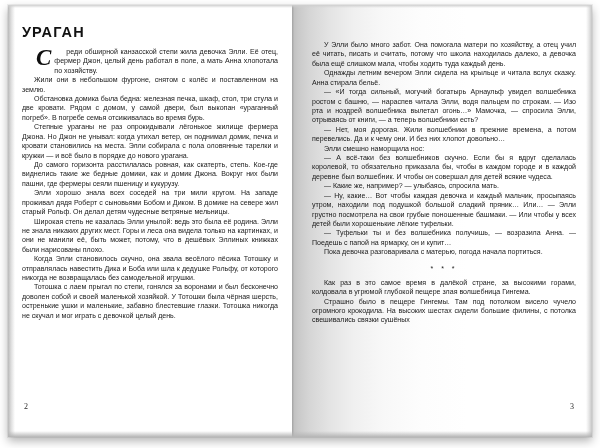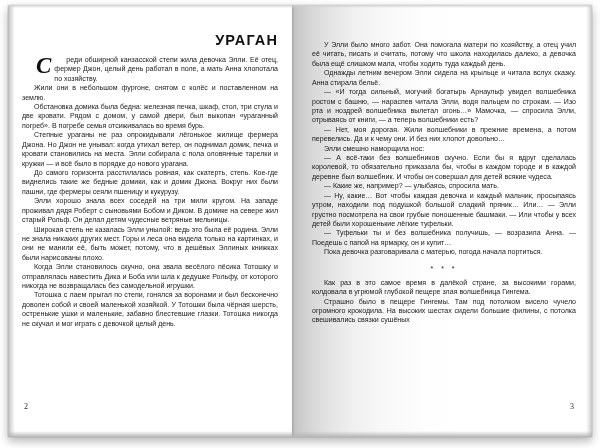--- a/index.html
+++ b/index.html
@@ -117,27 +117,27 @@
     position: absolute;
     left: 8px;
     top: 431px;
     width: 584px;
     height: 6px;
     background: linear-gradient(to bottom, rgba(255,255,255,0), #b5b5b5);
   }
 
   
   .chapter-title {
-    text-align: right;
+    text-align: left;
     font-family: "Liberation Sans", sans-serif;
     font-weight: bold;
     font-size: 14.5px;
     letter-spacing: 1.1px;
     color: #121212;
-    margin: 14px 0 6px 0;
+    margin: 6px 0 6px 0;
     line-height: 1.1;
   }
 
   
   .body-col {
     font-family: "Liberation Sans", sans-serif;
     font-size: 7.05px;
     line-height: 9.42px;
     color: #1a1a1a;
     text-align: justify;

